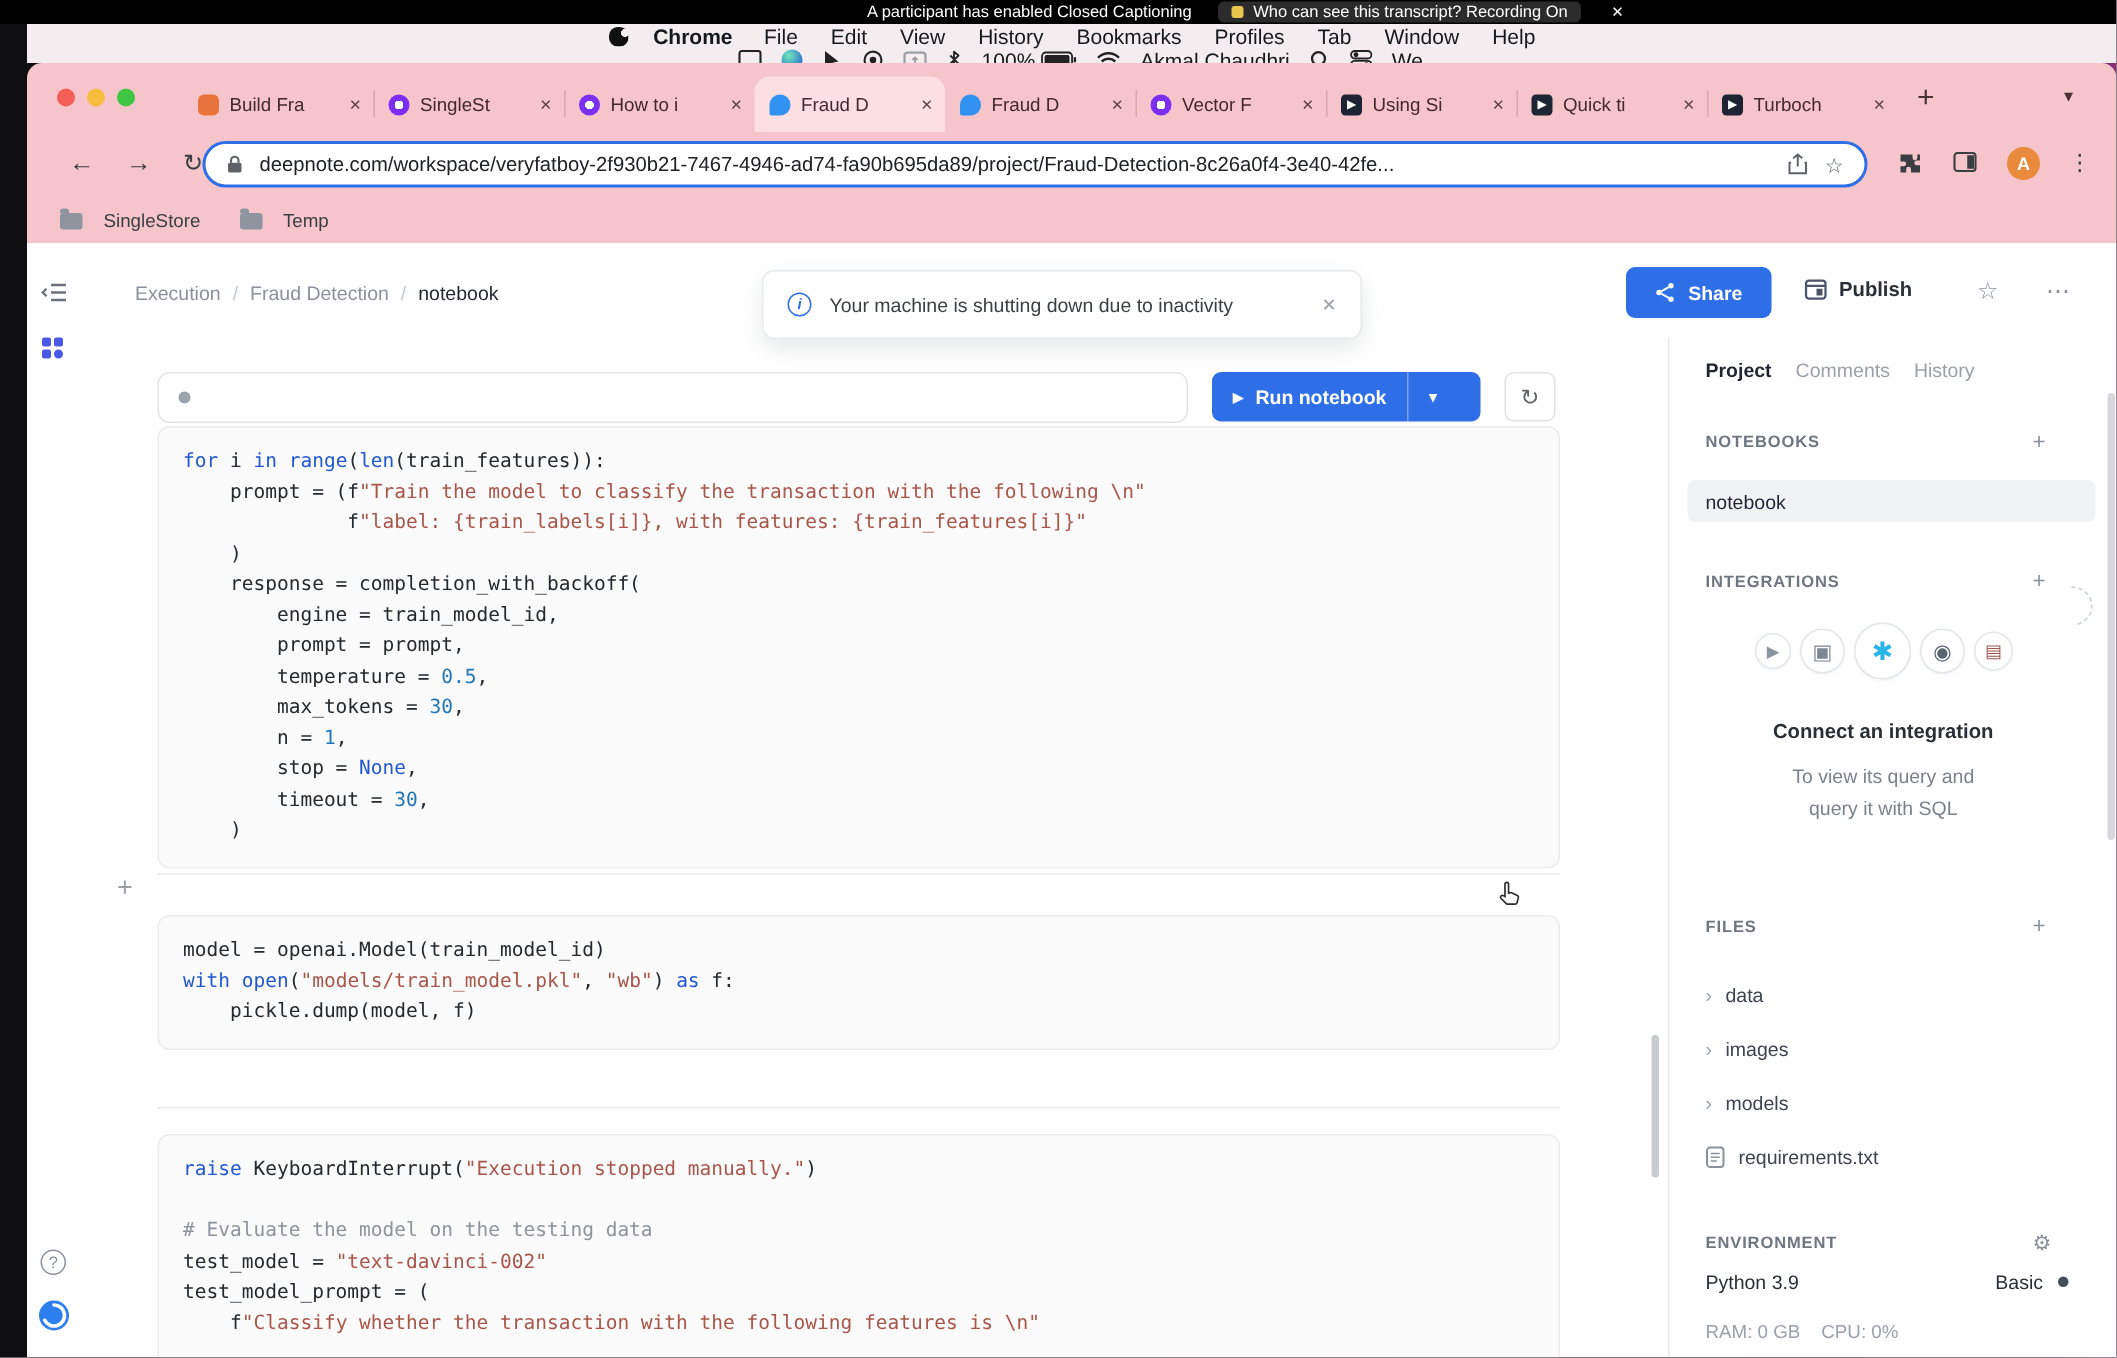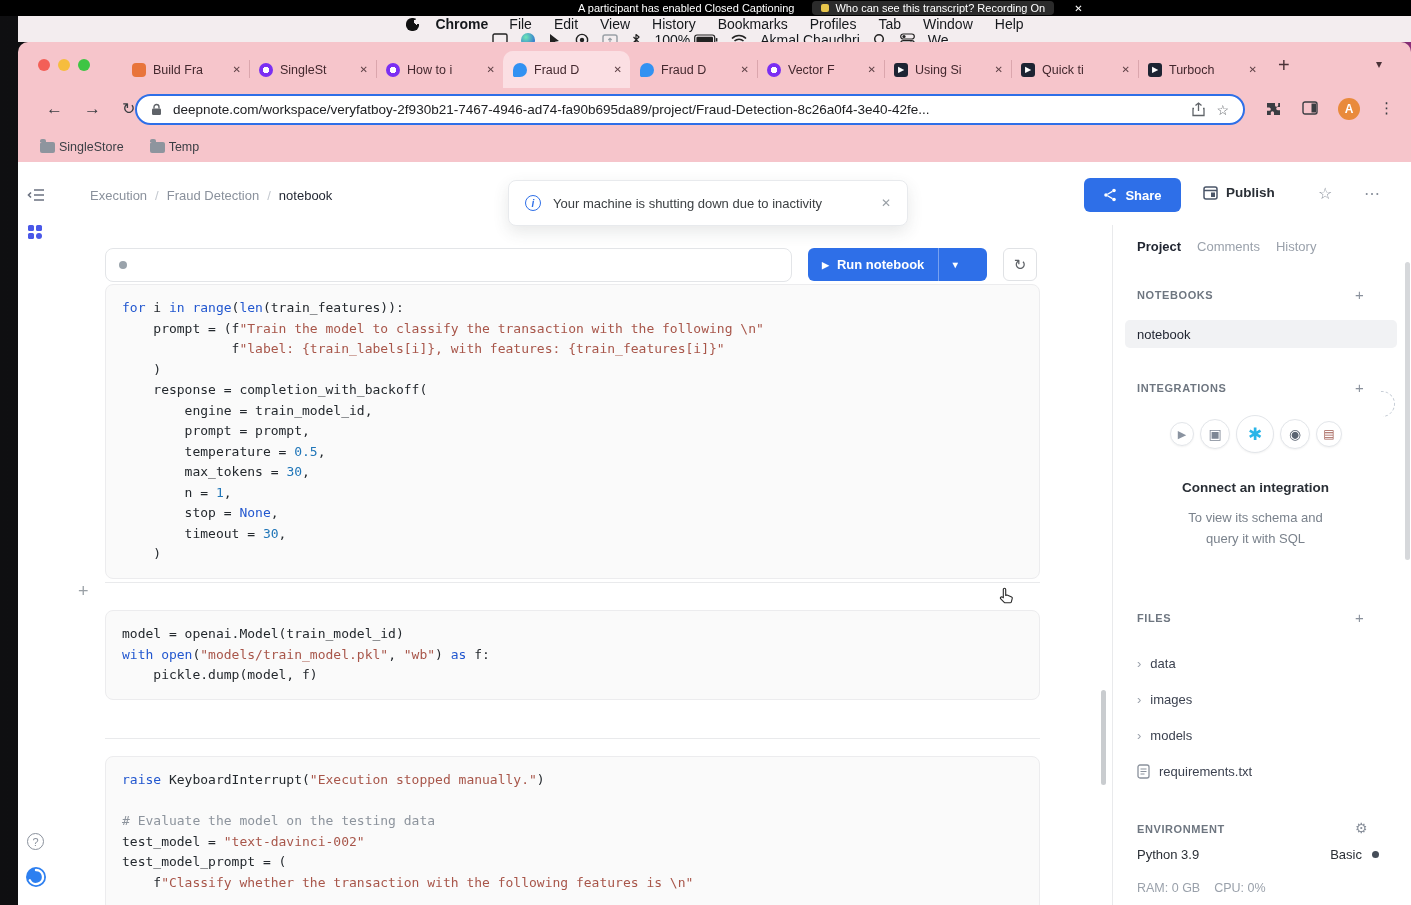--- a/index.html
+++ b/index.html
@@ -55,21 +55,21 @@
   .urlbar{position:absolute;left:117px;top:6px;width:1110px;height:31px;background:#fff;border:2px solid #2e6fe8;border-radius:16px;
     display:flex;align-items:center;padding:0 14px;gap:11px;}
   .url-text{flex:1;font-size:13.5px;color:#202124;white-space:nowrap;overflow:hidden;}
   .pill-star{font-size:14px;color:#5f6368;}
   .ext-ico{position:absolute;top:13px;}
   #ico-puzzle{left:1247px}#ico-panel{left:1284px}
   .avatar{position:absolute;left:1320px;top:10px;width:22px;height:22px;border-radius:50%;background:#e98a3c;color:#fff;font-size:12px;font-weight:700;display:flex;align-items:center;justify-content:center;}
   .kebab{position:absolute;left:1361px;top:11px;font-size:15px;color:#3a3d42;}
 
   .bookmarks{height:30px;display:flex;align-items:center;gap:26px;padding-left:22px;font-size:12.5px;color:#3b3f45;}
-  .bm{display:flex;align-items:center;gap:4px;}
+  .bm{display:flex;align-items:center;gap:14px;}
   .folder{width:15px;height:11px;background:#8e959e;border-radius:2px;position:relative;}
   .folder::before{content:"";position:absolute;top:-3px;left:0;width:6px;height:3px;background:#8e959e;border-radius:2px 2px 0 0;}
 
   
   .appzone{position:absolute;left:0;top:120px;width:1393px;height:743px;background:#fff;overflow:hidden;}
 
   .mini{position:absolute;left:0;top:0;width:37px;height:743px;}
   .mini-ico{position:absolute;left:9px;}
   #mi-toc{top:26px}#mi-blocks{top:62px}#mi-help{top:671px}#mi-logo{top:704px;left:7px}
   .help-circle{width:17px;height:17px;border:1.5px solid #8a919c;border-radius:50%;color:#8a919c;font-size:11px;display:flex;align-items:center;justify-content:center;}
@@ -472,21 +472,21 @@
         <span class="sec-plus" id="p-integrations">+</span>
         <div class="int-row">
             <span class="int-circle" style="height: 24px; width: 24px; color: rgb(138, 147, 160); font-size: 11px;">▶</span>
             <span class="int-circle" style="height: 30px; width: 30px; color: rgb(125, 134, 148); font-size: 14px;">▣</span>
             <span class="int-circle" style="height: 38px; width: 38px; color: rgb(41, 181, 232); font-size: 17px;">✱</span>
             <span class="int-circle" style="height: 30px; width: 30px; color: rgb(91, 100, 114); font-size: 14px;">◉</span>
             <span class="int-circle" style="height: 26px; width: 26px; color: rgb(160, 90, 80); font-size: 12px;">▤</span>
           </div>
         <span class="int-dash"></span>
         <div class="connect-t">Connect an integration</div>
-        <div class="connect-s" id="cs1">To view its schema and</div>
+        <div class="connect-s" id="cs1">To view its query and</div>
         <div class="connect-s" id="cs2">query it with SQL</div>
 
         <span class="sec-h" id="h-files">FILES</span>
         <span class="sec-plus" id="p-files">+</span>
         <div class="files-list">
             <div class="file-row">
               <span class="chev">›</span>
               <span>data</span>
             </div>
             <div class="file-row">

